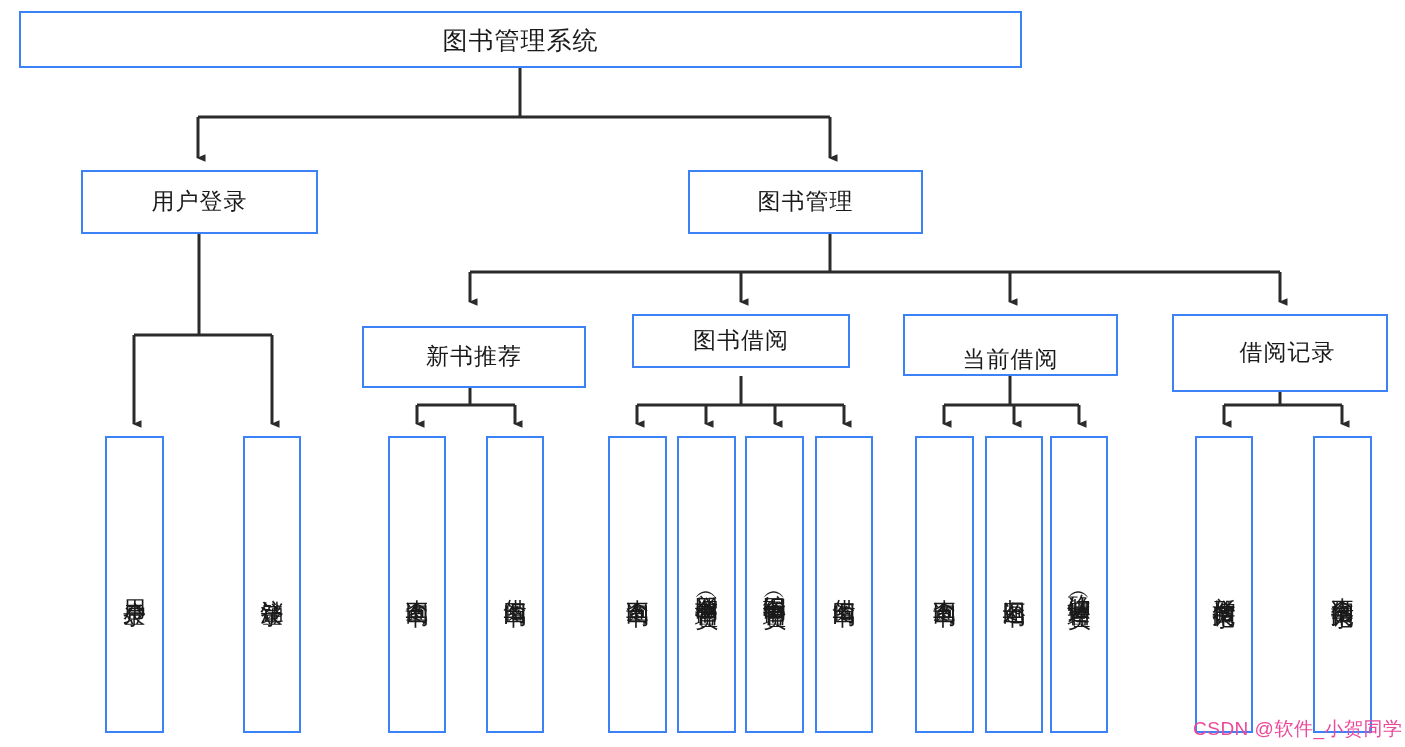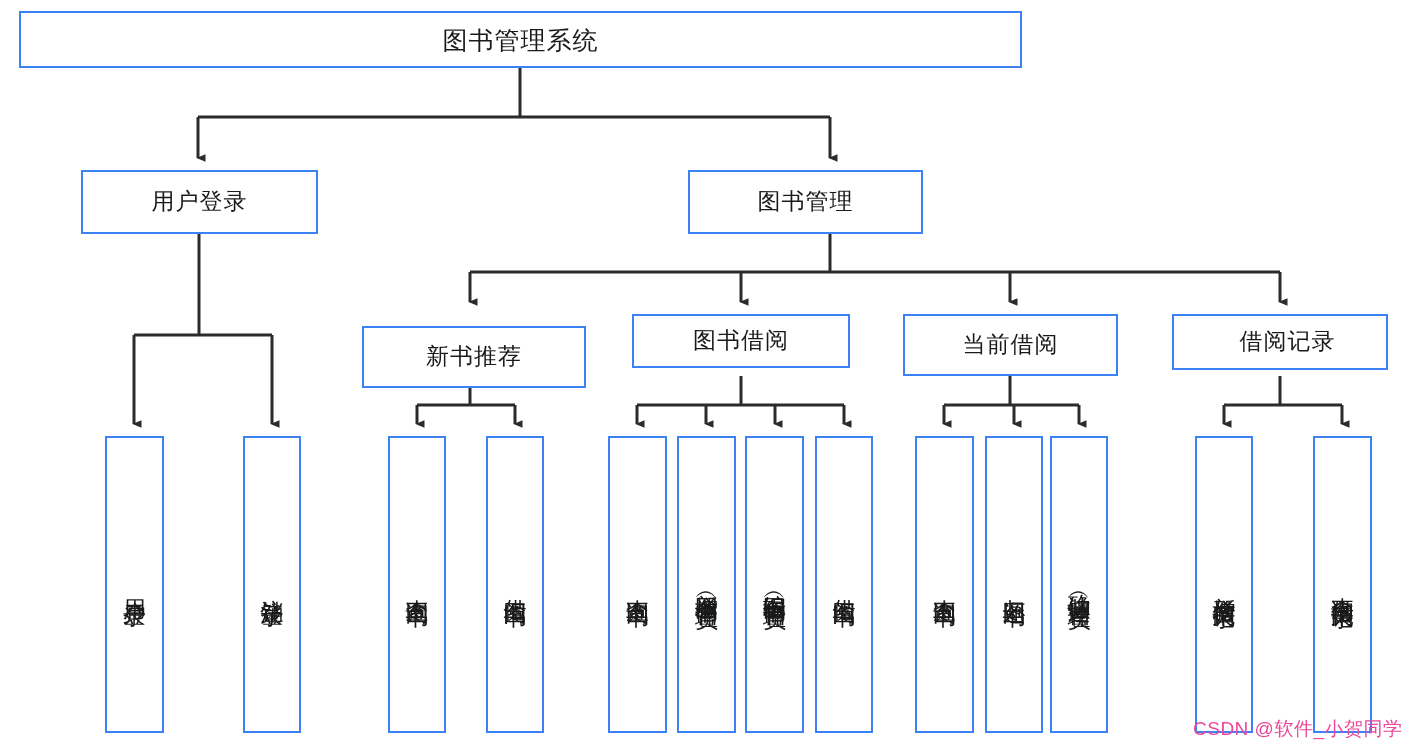--- a/index.html
+++ b/index.html
@@ -129,24 +129,24 @@
   <div class="node horiz" style="left:688px; top:170px; width:235px; height:64px;">
     <span>图书管理</span>
   </div>
 
   <div class="node horiz" style="left:362px; top:326px; width:224px; height:62px;">
     <span>新书推荐</span>
   </div>
   <div class="node horiz" style="left:632px; top:314px; width:218px; height:54px;">
     <span>图书借阅</span>
   </div>
-  <div class="node horiz" style="left:903px; top:314px; width:215px; height:62px;">
+  <div class="node horiz" style="left:903px; top:314px; width:215px; height:62px;align-items:flex-end;">
     <span>当前借阅</span>
   </div>
-  <div class="node horiz" style="left:1172px; top:314px; width:216px; height:56px;padding-left:15px;">
+  <div class="node horiz" style="left:1172px; top:314px; width:216px; height:78px;padding-left:15px;">
     <span>借阅记录</span>
   </div>
 
   <div class="node vert" style="left:105px; top:436px; width:59px; height:297px;">
     <span class="vtext">用户登录</span>
   </div>
   <div class="node vert" style="left:243px; top:436px; width:58px; height:297px;">
     <span class="vtext">注销登录</span>
   </div>
 

